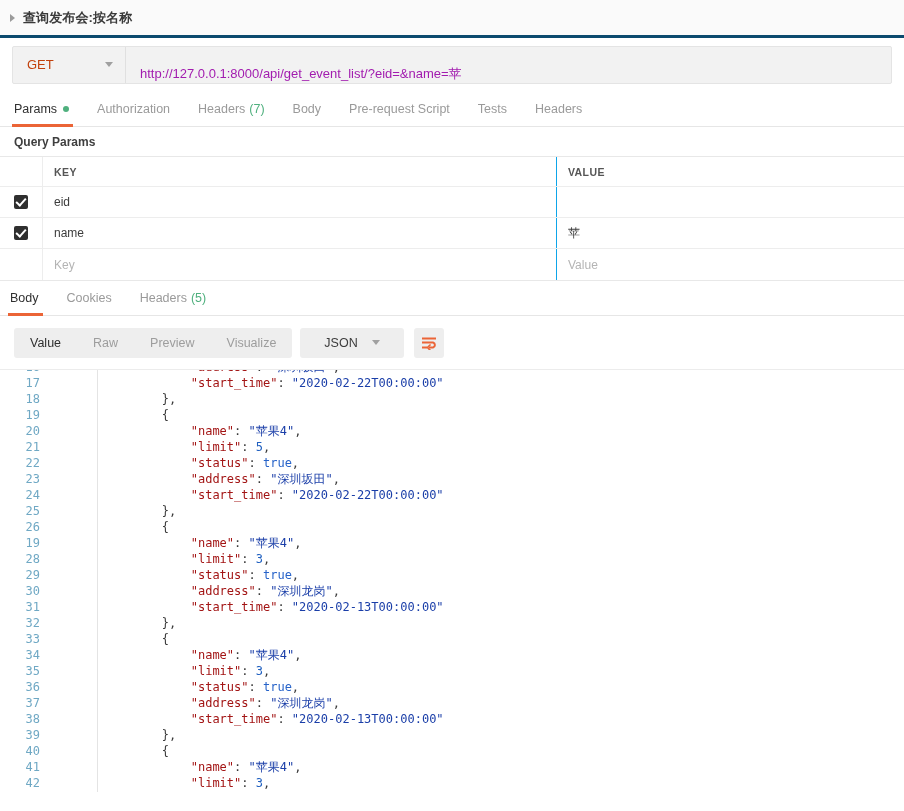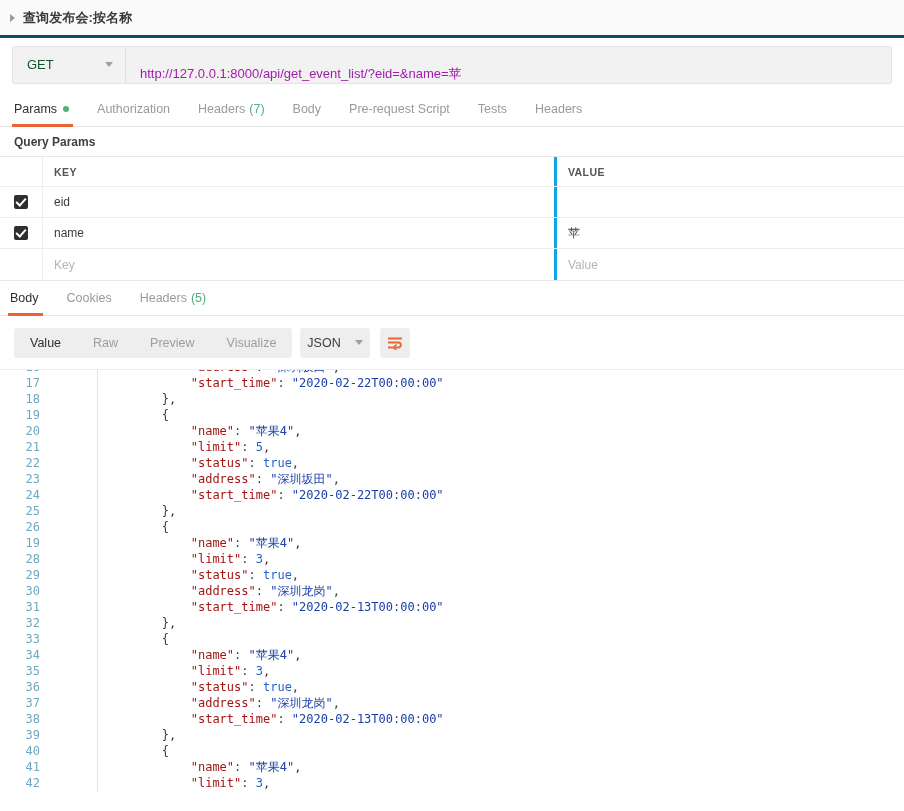--- a/index.html
+++ b/index.html
@@ -75,21 +75,21 @@
     overflow: hidden;
   }
   .method-select {
     width: 113px;
     display: flex;
     align-items: center;
     justify-content: space-between;
     padding: 0 12px 0 14px;
     box-sizing: border-box;
     border-right: 1px solid #e0e0e0;
-    color: #14532d;
+    color: #c2410c;
     font-size: 13px;
     cursor: pointer;
     user-select: none;
   }
   .method-caret {
     width: 0;
     height: 0;
     border-left: 4.5px solid transparent;
     border-right: 4.5px solid transparent;
     border-top: 5px solid #a0a0a0;
@@ -184,21 +184,21 @@
     justify-content: center;
     border-right: 1px solid #ededed;
     box-sizing: border-box;
   }
   .pcell-key {
     width: 514px;
     flex: none;
     display: flex;
     align-items: center;
     padding-left: 11px;
-    border-right: 3px solid #0ea5e9;
+    border-right: 1px solid #0ea5e9;
     box-sizing: border-box;
   }
   .pcell-val {
     flex: 1;
     display: flex;
     align-items: center;
     padding-left: 11px;
     box-sizing: border-box;
   }
   .colhdr {
@@ -269,21 +269,21 @@
     user-select: none;
   }
   .seg-btn.active { color: #2f2f2f; }
   .fmt-select {
     margin-left: 8px;
     height: 30px;
     background: #eeeeee;
     border-radius: 3px;
     display: flex;
     align-items: center;
-    padding: 0 7px;
+    padding: 0 24px;
     gap: 14px;
     cursor: pointer;
     user-select: none;
   }
   .fmt-label { font-size: 12.5px; color: #3c3c3c; }
   .wrap-btn {
     margin-left: 10px;
     width: 30px;
     height: 30px;
     background: #eeeeee;

